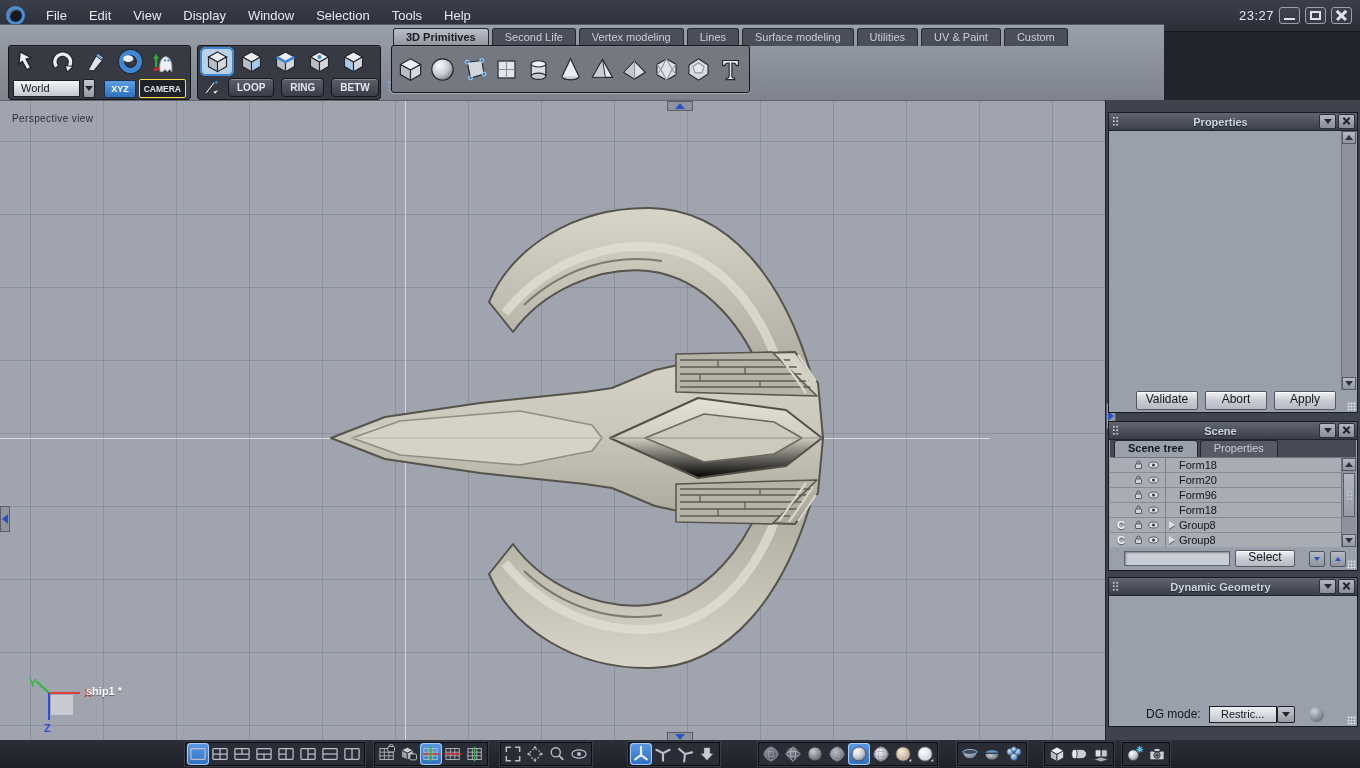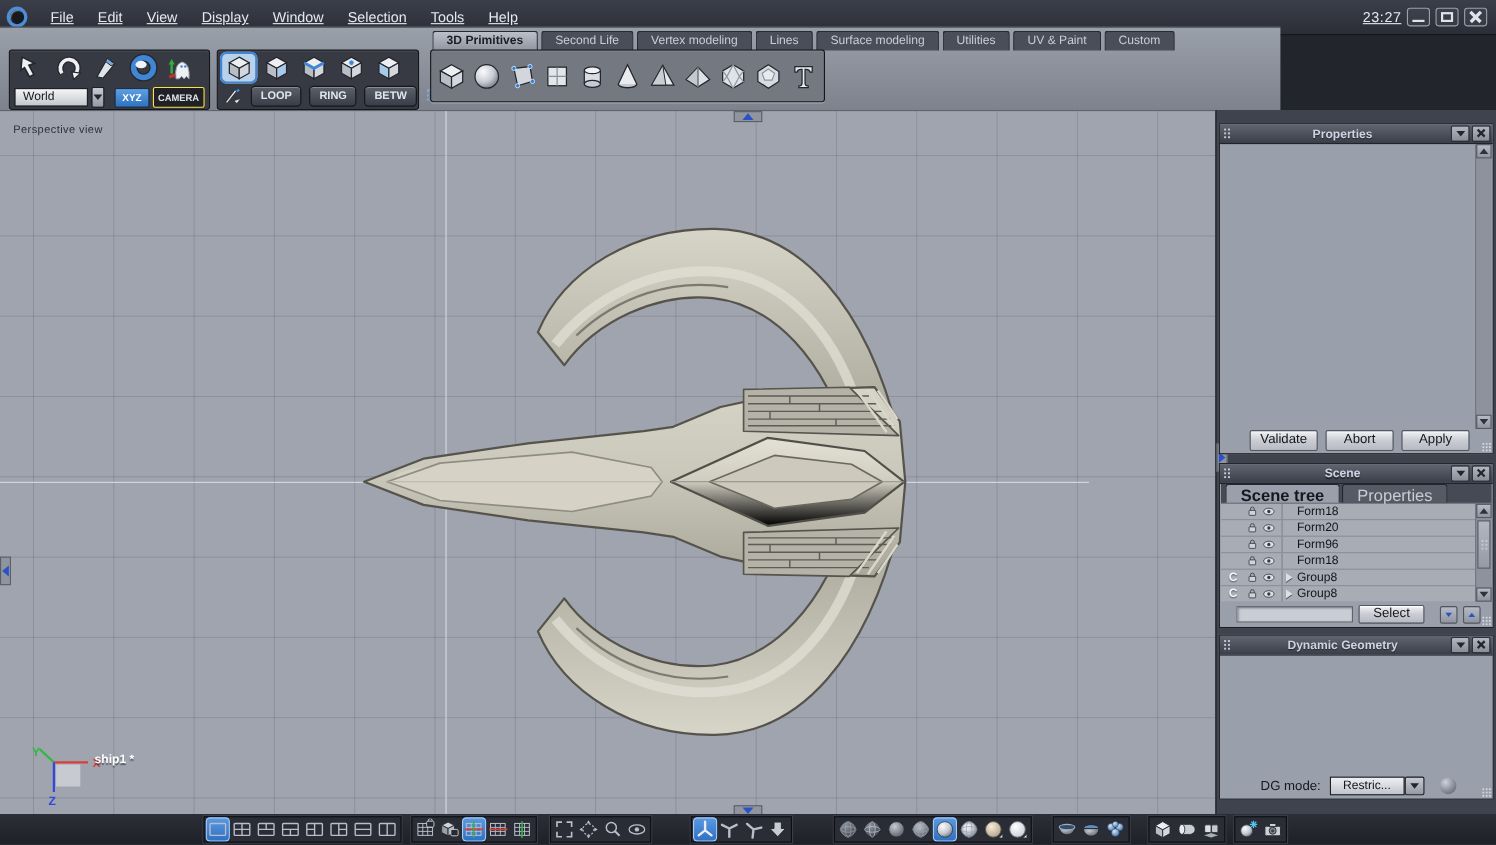--- a/index.html
+++ b/index.html
@@ -2,21 +2,21 @@
 <html><head>
 <meta charset="utf-8">
 <style>
   html,body{margin:0;padding:0;}
   body{width:1360px;height:768px;overflow:hidden;position:relative;background:#22252b;
        font-family:"Liberation Sans",sans-serif;-webkit-user-select:none;user-select:none;}
 
   
   .menubar{position:absolute;top:0;left:0;width:1360px;height:32px;
     background:linear-gradient(#3b3f49,#2b2e37);display:flex;align-items:center;
-    color:#e4e8f0;font-size:13px;border-bottom:1px solid #15171c;box-sizing:border-box;text-decoration:underline;}
+    color:#e4e8f0;font-size:13px;border-bottom:1px solid #15171c;box-sizing:border-box;}
   .logo{width:13px;height:13px;border-radius:50%;border:3px solid #4a8fd8;margin:0 10px 0 6px;
     background:#161920;box-shadow:inset 1px 1px 1px rgba(255,255,255,.5);}
   .menuitem{padding:0 11px;cursor:default;}
   .clock{margin-left:auto;letter-spacing:.5px;}
   .winbtn{width:19px;height:15px;border:1px solid #9aa0ae;border-radius:3px;margin-left:5px;
     position:relative;background:rgba(255,255,255,.04);}
   .winbtn:last-child{margin-right:8px;}
   .wb-min::after{content:"";position:absolute;left:4px;right:4px;bottom:3px;height:2px;background:#dfe3ec;}
   .wb-max::after{content:"";position:absolute;left:4px;right:4px;top:3px;bottom:3px;border:2px solid #dfe3ec;}
   .wb-close::before,.wb-close::after{content:"";position:absolute;left:3px;right:3px;top:6px;height:2.5px;background:#dfe3ec;}
@@ -102,21 +102,21 @@
   .sthumb .grip{margin:0;}
   .btn3d{background:linear-gradient(#f1f2f5,#c9ccd3 50%,#b7bac2);border:1px solid #53575f;border-radius:2px;
     color:#15171c;font-size:12px;font-family:"Liberation Sans",sans-serif;height:17px;line-height:15px;
     text-align:center;box-shadow:inset 0 1px 0 #fff;}
   .pfoot{position:absolute;left:1px;right:1px;bottom:1px;height:21px;display:flex;align-items:center;
     background:#9aa0ab;}
   .rgrip{position:absolute;right:1px;bottom:1px;width:9px;height:9px;
     background-image:radial-gradient(circle,#d6dae2 .9px,transparent 1.2px);background-size:3px 3px;}
   .ptabs{position:absolute;top:18px;left:1px;right:1px;height:17px;display:flex;gap:2px;padding-left:4px;
     background:#464a54;border-bottom:1px solid #70757f;}
-  .ptab{font-size:15px;padding:1px 13px 0;border:1px solid #23262d;border-bottom:none;
+  .ptab{font-size:11px;padding:1px 13px 0;border:1px solid #23262d;border-bottom:none;
     border-radius:3px 3px 0 0;background:#555a64;color:#c8ccd5;height:15px;}
   .ptab.active{background:#9aa0ab;color:#15171c;font-weight:bold;}
   .tree{position:absolute;top:36px;bottom:23px;left:1px;right:15px;overflow:hidden;background:#9aa0ab;}
   .trow{height:14px;display:flex;align-items:center;background:#a7acb5;border-bottom:1px solid #868b95;
     font-size:11px;color:#14161b;}
   .tbadge{width:22px;text-align:center;color:#f4f6fa;font-weight:bold;font-size:11px;text-shadow:0 1px 1px rgba(0,0,0,.5);}
   .ticon2{width:14px;height:12px;margin-right:1px;}
   .ticon2 svg{width:13px;height:12px;}
   .cdiv{width:1px;align-self:stretch;background:#7e838d;margin:0 3px;}
   .caret{width:0;height:0;border-top:4px solid transparent;border-bottom:4px solid transparent;

